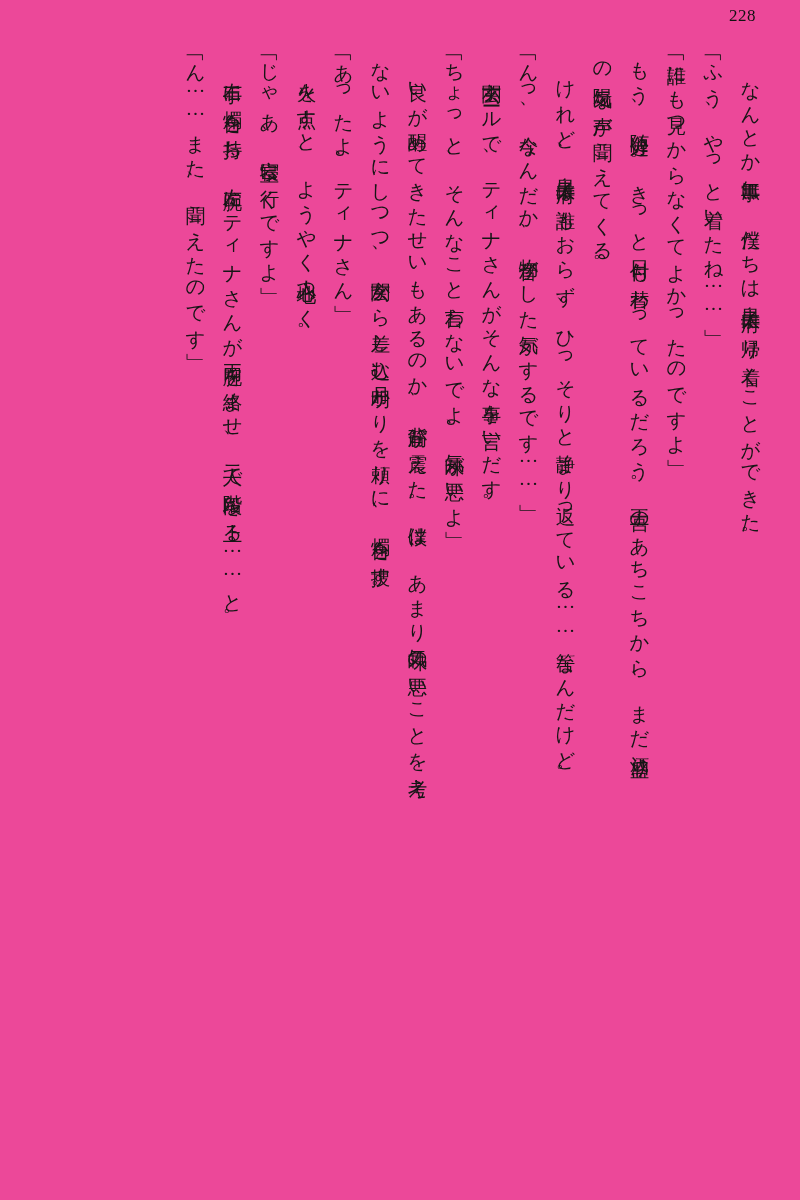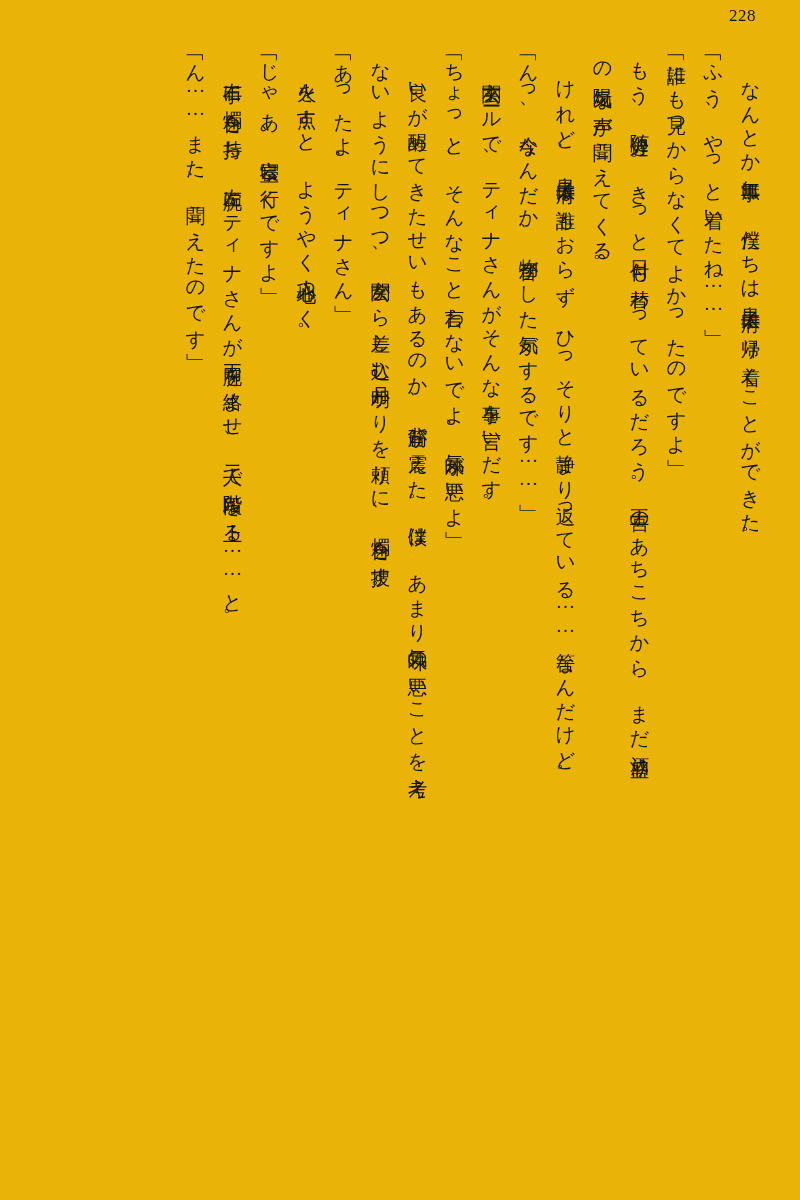--- a/index.html
+++ b/index.html
@@ -11,21 +11,21 @@
     width: 800px;
     height: 1200px;
     position: relative;
     font-family: "Liberation Serif", "DejaVu Serif", serif;
     color: #1a1a1a;
     overflow: hidden;
   }
   .page {
     position: absolute;
     inset: 0;
-    background: #eab308;
+    background: #ec4899;
     text-decoration: underline;
   }
   .page-number {
     position: absolute;
     top: 6px;
     right: 44px;
     font-size: 17px;
     letter-spacing: 0.5px;
     color: #111;
     font-family: "Liberation Serif", "DejaVu Serif", serif;

